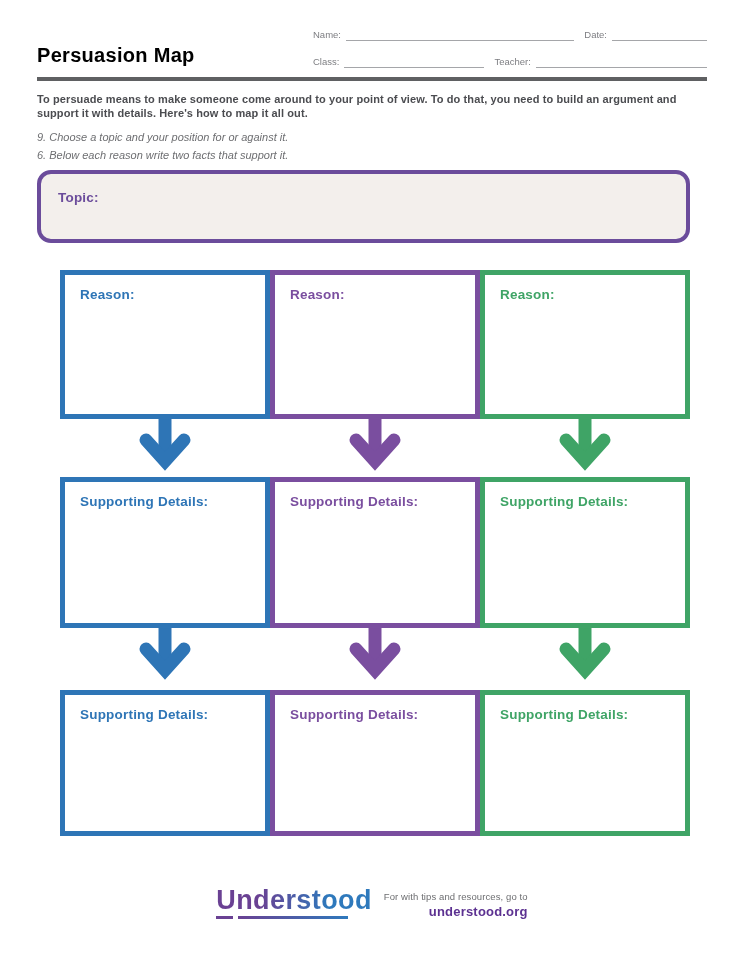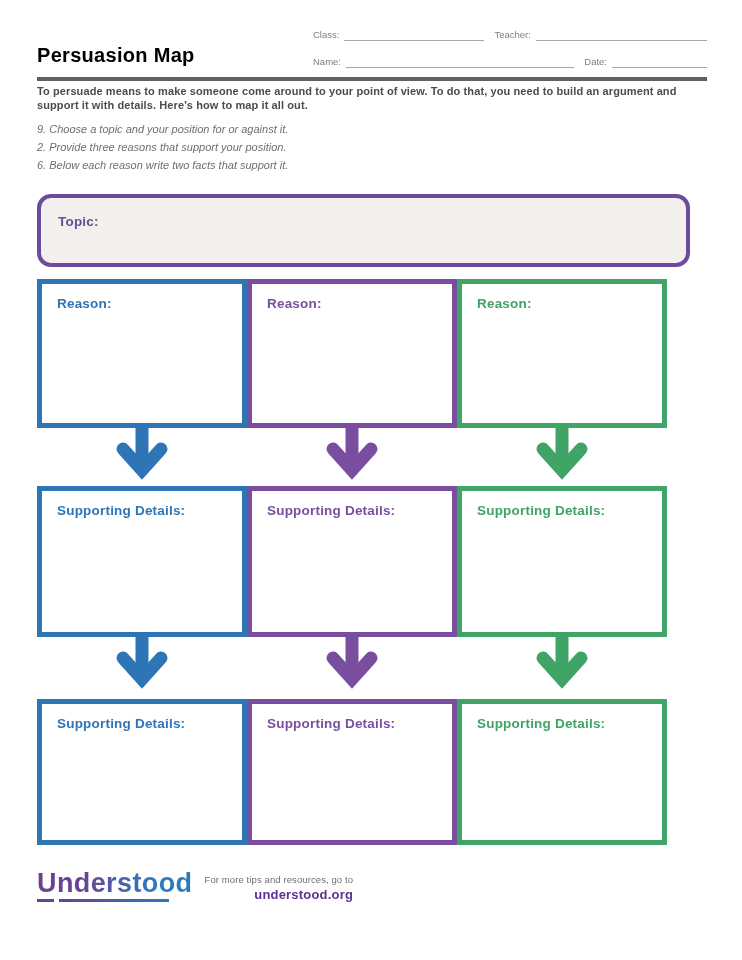--- a/index.html
+++ b/index.html
@@ -27,57 +27,57 @@
   .field-label { font-size:9.5px; color:#7D7E82; margin-right:5px; padding-bottom:1px; white-space:nowrap; }
   .field-line { border-bottom:1.3px solid #A5A6A9; height:13px; }
   .line-name { flex:1; margin-right:10px; }
   .line-date { width:95px; }
   .line-class { width:140px; margin-right:10px; }
   .line-teacher { flex:1; }
 
   
   .divider { margin-top:9px; height:4px; background:#5F6062; }
   .intro {
-    margin-top:4px;
+    margin-top:12px;
     font-size:11px; font-weight:bold;
     line-height:13.5px; color:#4B4C50; letter-spacing:.1px;
     max-width:672px;
   }
   .steps { margin-top:8px; }
   .step { font-size:11px; font-style:italic; color:#6D6E71; line-height:18px; }
 
   
   .topic-box {
-    margin-top:20px; height:73px; width:653px;
+    margin-top:6px; height:73px; width:653px;
     border:4px solid var(--topic,#6B4C9B);
     border-radius:14px;
     background:#F3EFEC;
     padding:14px 0 0 17px;
   }
   .topic-label { font-size:13.5px; font-weight:bold; color:var(--topic,#6B4C9B); letter-spacing:.2px; }
 
   
-  .grid { margin-top:12px; width:653px; display:flex; justify-content:flex-start; }
+  .grid { margin-top:27px; width:653px; display:flex; justify-content:flex-end; }
   .column { width:210px; display:flex; flex-direction:column; align-items:center; }
   .box {
     width:210px; background:#fff;
     border:5px solid var(--box);
     padding:12px 6px 0 15px;
   }
   .box-label { font-size:13.5px; font-weight:bold; color:var(--box); letter-spacing:.2px; }
   .box-reason { height:149px; }
   .box-sd1 { height:151px; }
   .box-sd2 { height:146px; }
   .arrow { display:flex; justify-content:center; align-items:flex-start; color:var(--box); }
   .arrow-a { height:58px; }
   .arrow-b { height:62px; }
   .arrow svg { display:block; }
 
   
-  .footer { margin-top:22px; display:flex; justify-content:flex-start; align-items:flex-start;gap:12px; }
+  .footer { margin-top:48px; display:flex; justify-content:center; align-items:flex-start;gap:12px; }
   .logo-wrap { padding-top:2px; }
   .logo-text {
     font-size:27px; font-weight:bold; letter-spacing:.4px; line-height:28px;
     background:linear-gradient(90deg,#6A4193 0%,#6A4193 28%,#2E79BC 72%);
     -webkit-background-clip:text; background-clip:text;
     -webkit-text-fill-color:transparent; color:transparent;
   }
   .logo-underline { display:flex; gap:5px; margin-top:2px; width:132px; }
   .seg-short { width:17px; height:3px; background:#6A4193; }
   .seg-long { flex:1; height:3px; background:linear-gradient(90deg,#6A4193,#2E79BC); }
@@ -89,41 +89,40 @@
 <body>
 
 <div class="page">
 
   <div class="header">
     <div class="title-wrap">
       <div class="doc-title">Persuasion Map</div>
     </div>
     <div class="fields">
       <div class="field-row">
+        <span class="field-label">Name:</span>
+        <span class="field-line line-name"></span>
+        <span class="field-label">Date:</span>
+        <span class="field-line line-date"></span>
+      </div>
+      <div class="field-row">
         <span class="field-label">Class:</span>
         <span class="field-line line-class"></span>
         <span class="field-label">Teacher:</span>
         <span class="field-line line-teacher"></span>
       </div>
-      <div class="field-row">
-        <span class="field-label">Name:</span>
-        <span class="field-line line-name"></span>
-        <span class="field-label">Date:</span>
-        <span class="field-line line-date"></span>
-      </div>
     </div>
   </div>
 
   <div class="divider"></div>
 
   <div class="intro">To persuade means to make someone come around to your point of view. To do that, you need to build an argument and support it with details. Here's how to map it all out.</div>
 
   <div class="steps">
     <div class="step">9. Choose a topic and your position for or against it.</div>
-    <div class="step">2. Provide three reasons that support your position.</div>
     <div class="step">6. Below each reason write two facts that support it.</div>
   </div>
 
   <div class="topic-box" style="--topic: #6B4C9B; background: rgb(243, 239, 236);">
     <span class="topic-label">Topic:</span>
     <span></span>
   </div>
 
   <div class="grid">
 
@@ -212,18 +211,18 @@
 
   <div class="footer">
     <div class="logo-wrap">
       <div class="logo-text">Understood</div>
       <div class="logo-underline">
         <span class="seg-short"></span>
         <span class="seg-long"></span>
       </div>
     </div>
     <div class="footer-right">
-      <div class="tips-line">For more tips and resources, go to</div>
+      <div class="tips-line">For with tips and resources, go to</div>
       <div class="url-line">understood.org</div>
     </div>
   </div>
 
 </div>
 
 </body></html>

